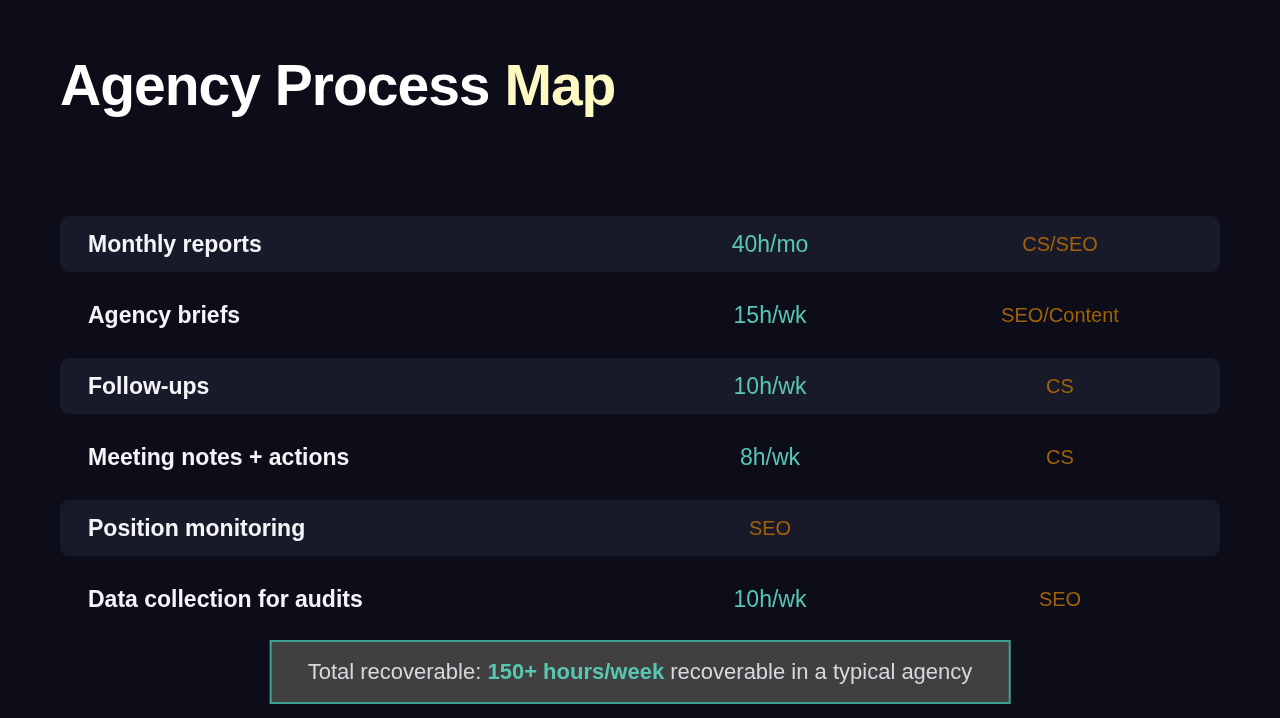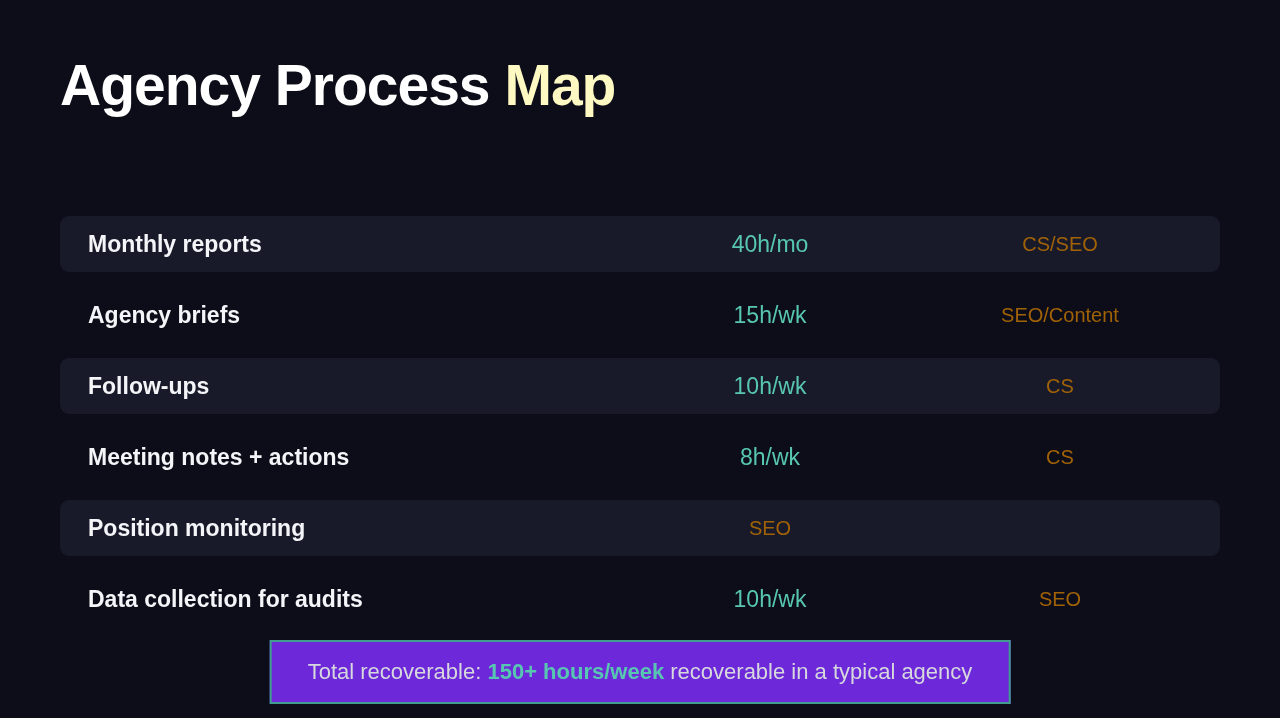--- a/index.html
+++ b/index.html
@@ -60,21 +60,21 @@
     text-align:center;
     font-size:20px;
     color:#a16207;
   }
 
   .total-box {
     position:absolute;
     left:50%; top:640px;
     transform:translateX(-50%);
     border:2px solid #3f9e8e;
-    background:#6d28d9;
+    background:#404040;
     padding:17px 36px;
     font-size:22px;
     color:#d6d8de;
     white-space:nowrap;
   }
   .total-box .highlight {
     color:#58c7b2;
     font-weight:bold;
   }
 </style>

